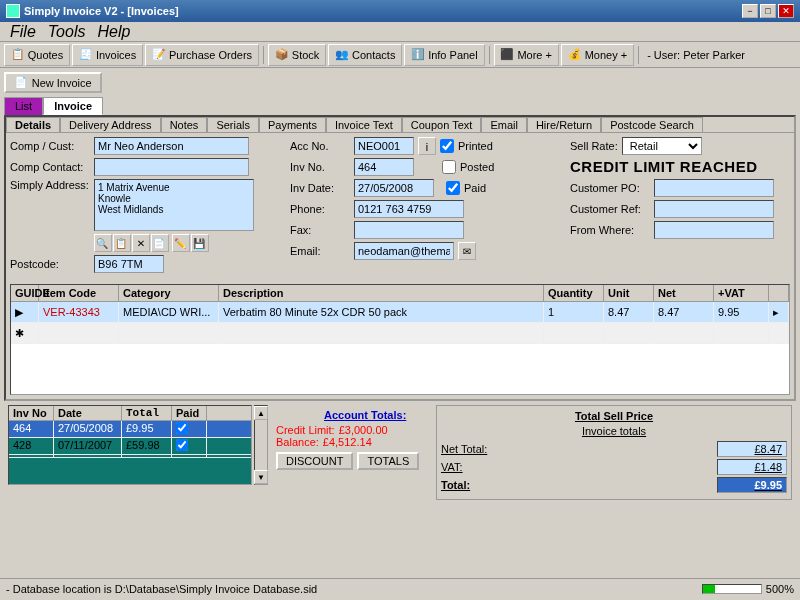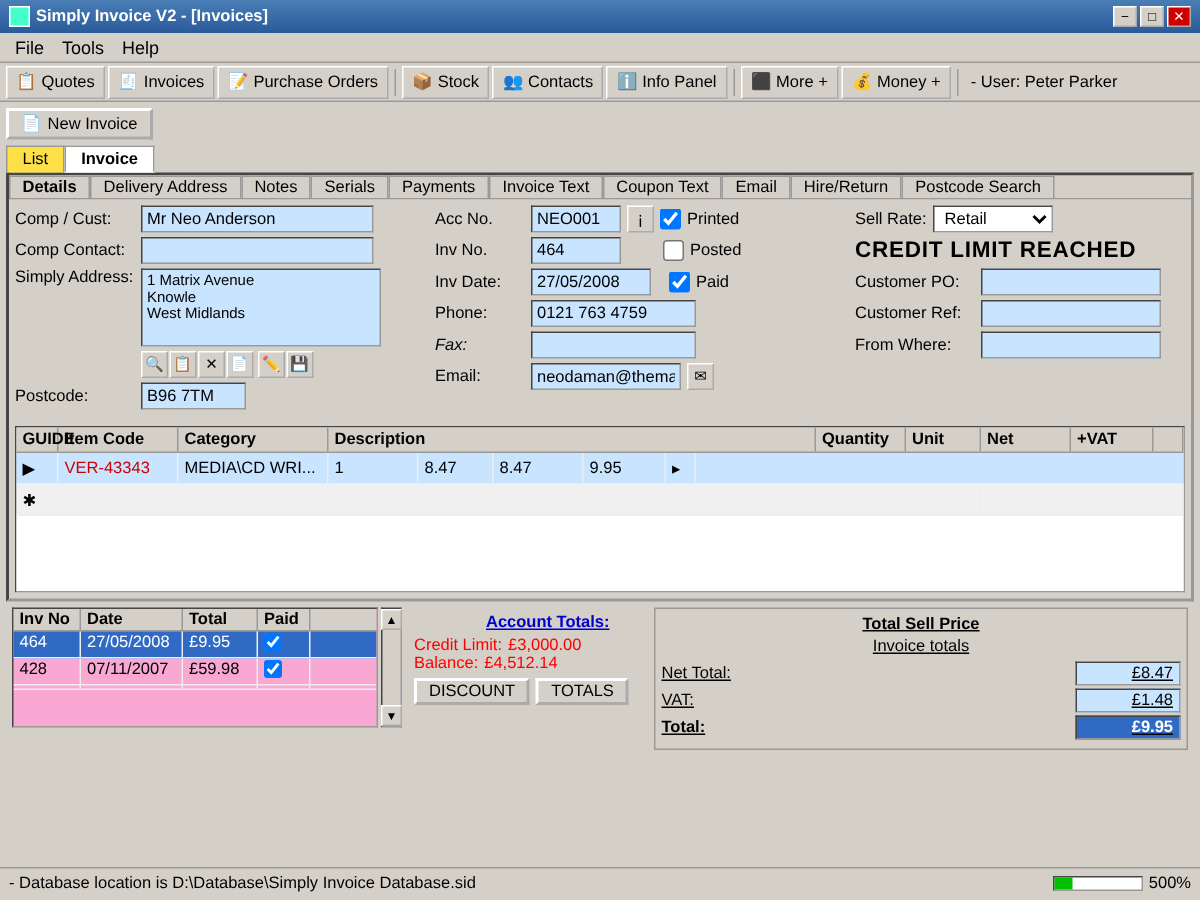--- a/index.html
+++ b/index.html
@@ -8,38 +8,38 @@
     
     .title-bar { background: linear-gradient(to bottom, #4a7eb5, #2a5a9a); color: white; padding: 4px 6px; display: flex; align-items: center; justify-content: space-between; height: 22px; }
     .title-bar-left { display: flex; align-items: center; gap: 4px; font-size: 11px; font-weight: bold; }
     .title-bar-icon { width: 14px; height: 14px; background: #4fc; border: 1px solid #fff; display: inline-block; }
     .title-bar-buttons { display: flex; gap: 2px; }
     .tb-btn { width: 16px; height: 14px; background: #d4d0c8; border: 1px outset #fff; display: flex; align-items: center; justify-content: center; font-size: 9px; cursor: pointer; color: #000; }
     .tb-btn.close { background: #c00; color: white; }
     
     
     .menu-bar { background: #d4d0c8; border-bottom: 1px solid #999; padding: 2px 4px; display: flex; align-items: center; height: 20px; }
-    .menu-item { padding: 1px 6px; cursor: pointer; font-size: 12px; }
+    .menu-item { padding: 1px 6px; cursor: pointer; font-size: 16px; font-style: italic; }
     
     
     .toolbar { background: #d4d0c8; border-bottom: 1px solid #999; padding: 2px 4px; display: flex; align-items: center; gap: 2px; height: 26px; flex-wrap: nowrap; }
     .toolbar-btn { background: #d4d0c8; border: 1px outset #fff; padding: 1px 6px; cursor: pointer; display: flex; align-items: center; gap: 3px; font-size: 11px; height: 22px; white-space: nowrap; }
     .toolbar-sep { width: 1px; height: 18px; background: #999; margin: 0 2px; }
     .toolbar-user { margin-left: 4px; font-size: 11px; }
     
     
     .main { background: #d4d0c8; padding: 4px; height: calc(600px - 22px - 20px - 26px - 22px); }
     
     
     .action-bar { display: flex; align-items: center; gap: 4px; margin-bottom: 4px; }
     .new-invoice-btn { background: #d4d0c8; border: 2px outset #fff; padding: 2px 8px; cursor: pointer; display: flex; align-items: center; gap: 4px; font-size: 11px; }
     
     
     .tabs-outer { display: flex; gap: 0; margin-bottom: 0; }
-    .tab { background: #fde047; border: 1px solid #999; border-bottom: none; padding: 2px 10px; cursor: pointer; font-size: 11px; }
+    .tab { background: #a21caf; border: 1px solid #999; border-bottom: none; padding: 2px 10px; cursor: pointer; font-size: 11px; }
     .tab.active { background: #fff; font-weight: bold; border-bottom: 1px solid #fff; z-index: 1; }
     
     
     .inner-panel { background: #d4d0c8; border: 2px inset #999; padding: 0; }
     
     
     .tabs-inner { display: flex; gap: 0; background: #d4d0c8; border-bottom: 1px solid #999; }
     .itab { background: #d4d0c8; border: 1px solid #999; border-bottom: none; padding: 1px 8px; cursor: pointer; font-size: 11px; }
     .itab.active { background: #d4d0c8; font-weight: bold; }
     
@@ -95,21 +95,21 @@
     .td-vat { width: 55px; }
     .td-btn { width: 20px; }
     .new-row { display: flex; align-items: center; background: #f0f0f0; }
     
     
     .bottom-area { display: flex; gap: 4px; padding: 4px; height: 130px; }
     .bottom-left { width: 260px; }
     .bottom-mid { width: 160px; }
     .bottom-right { flex: 1; text-decoration: underline; }
     
-    .bottom-list { border: 1px inset #999; background: #f9a8d4; height: 80px; overflow: hidden; }
+    .bottom-list { border: 1px inset #999; background: #0f766e; height: 80px; overflow: hidden; }
     .list-header { display: flex; background: #d4d0c8; border-bottom: 1px solid #999; }
     .lh { padding: 1px 4px; font-size: 11px; font-weight: bold; border-right: 1px solid #999; }
     .list-row { display: flex; border-bottom: 1px solid #eee; }
     .list-row.selected { background: #316ac5; color: white; }
     .ld { padding: 1px 4px; font-size: 11px; border-right: 1px solid #eee; }
     
     .account-totals { padding: 4px; font-size: 11px; }
     .account-totals-title { color: #0000cc; text-decoration: underline; font-weight: bold; margin-bottom: 3px; margin-left: 48px; }
     .at-row { display: flex; gap: 4px; color: red; }
     .at-label { color: red; }
@@ -287,21 +287,21 @@
             <input class="form-input form-input-sm" type="text" value="27/05/2008" style="width: 80px;">
             <span style="width:4px;"></span>
             <input type="checkbox" class="checkbox" checked="" style="">
             <span>Paid</span>
           </div>
           <div class="form-row">
             <span class="form-label" style="min-width:60px;">Phone:</span>
             <input class="form-input" type="text" value="0121 763 4759" style="width: 110px;">
           </div>
           <div class="form-row">
-            <span class="form-label" style="min-width:60px;font-style:italic;">Fax:</span>
+            <span class="form-label" style="min-width:60px;">Fax:</span>
             <input class="form-input" type="text" value="" style="width: 110px;">
           </div>
           <div class="form-row">
             <span class="form-label" style="min-width:60px;">Email:</span>
             <input class="form-input" type="text" value="neodaman@thematrix.c" style="width: 100px;">
             <div class="icon-btn" style="font-size:10px;">✉</div>
           </div>
         </div>
 
         <div class="form-col-right">
@@ -339,20 +339,21 @@
         <div class="th th-qty">Quantity</div>
         <div class="th th-unit">Unit</div>
         <div class="th th-net">Net</div>
         <div class="th th-vat">+VAT</div>
         <div class="th th-btn"></div>
       </div>
       <div class="table-row-data selected">
         <div class="td td-guide">▶</div>
         <div class="td td-code">VER-43343</div>
         <div class="td td-cat">MEDIA\CD WRI...</div>
+        <div class="td td-desc">Verbatim 80 Minute 52x CDR 50 pack</div>
         <div class="td td-qty">1</div>
         <div class="td td-unit">8.47</div>
         <div class="td td-net">8.47</div>
         <div class="td td-vat">9.95</div>
         <div class="td td-btn">▸</div>
       </div>
       <div class="new-row table-row-data">
         <div class="td td-guide">✱</div>
         <div class="td td-code"></div>
         <div class="td td-cat"></div>
@@ -368,21 +369,21 @@
   </div>
 
   <div class="bottom-area">
 
     <div class="bottom-left">
       <div style="display:flex; gap:2px;">
         <div class="bottom-list" style="flex:1;">
           <div class="list-header">
             <div class="lh" style="width:45px;">Inv No</div>
             <div class="lh" style="width:68px;">Date</div>
-            <div class="lh" style="width:50px;">Total</div>
+            <div class="lh" style="width:50px;font-family:Liberation Mono, monospace;">Total</div>
             <div class="lh" style="width:35px;">Paid</div>
           </div>
           <div class="list-row selected">
             <div class="ld" style="width:45px;">464</div>
             <div class="ld" style="width:68px;">27/05/2008</div>
             <div class="ld" style="width:50px;">£9.95</div>
             <div class="ld" style="width:35px;"><input type="checkbox" checked="" style="width: 12px; height: 12px;"></div>
           </div>
           <div class="list-row">
             <div class="ld" style="width:45px;">428</div>

